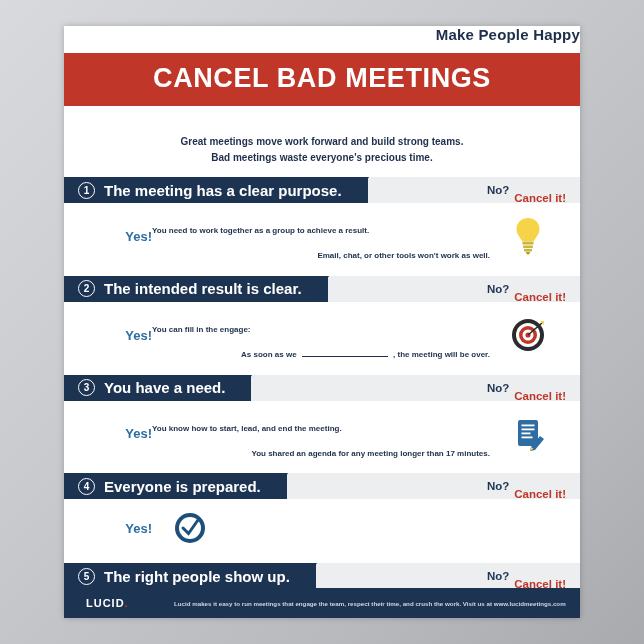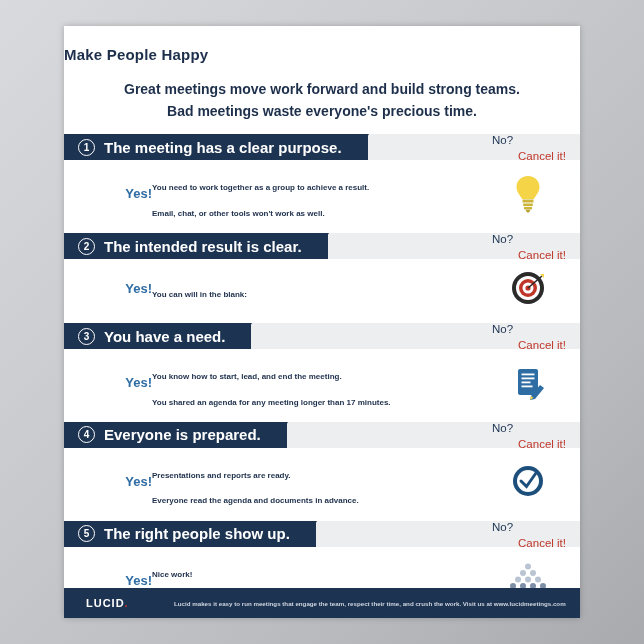--- a/index.html
+++ b/index.html
@@ -19,44 +19,43 @@
     position: absolute;
     left: 64px; top: 26px;
     width: 516px; height: 592px;
     background: #ffffff;
     box-shadow: 0 0 6px rgba(0,0,0,0.22);
     overflow: hidden;
   }
 
   
   .eyebrow {
-    text-align: left;
+    text-align: right;
     font-size: 15px;
     font-weight: bold;
     color: #1d2f4b;
-    padding-top: 20px;
     padding-bottom: 10px;
     letter-spacing: .2px;
   }
   .titlebar {
     background: #c0372a;
     color: #fff;
     text-align: center;
     padding: 10px 0 12px 0;
     font-size: 27px;
     font-weight: bold;
     letter-spacing: .6px;
   }
   .intro {
     text-align: center;
     color: #1d2f4b;
-    font-size: 14px;
+    font-size: 10px;
     font-weight: bold;
     line-height: 1.55;
-    padding: 6px 40px 12px 40px;
+    padding: 28px 40px 12px 40px;
   }
   .intro div { white-space: nowrap; }
 
   
   .block { margin-bottom: 6px; }
   .qrow {
     position: relative;
     height: 26px;
     background: #eceef0;
     display: flex;
@@ -95,23 +94,23 @@
   }
   .qtext {
     font-size: 15px;
     font-weight: bold;
     white-space: nowrap;
   }
   .cancel {
     position: absolute;
     right: 14px; top: 0;
     height: 26px;
-    display: flex; align-items: flex-start;
+    display: flex; align-items: center;
     font-size: 11.5px;
-    font-weight: normal;
+    font-weight: bold;
     white-space: nowrap;
   }
   .cancel .no { color: #1d3352; margin-right: 5px; }
   .cancel .ci { color: #c0372a; margin-top: 16px; }
 
   .arow {
     display: flex;
     align-items: center;
     padding: 8px 14px 8px 14px;
     min-height: 58px;
@@ -125,21 +124,21 @@
     text-align: right;
   }
   .atexts { flex: 1 1 auto; }
   .atexts p {
     margin: 15px 0 9px 0;
     font-size: 8px;
     font-weight: bold;
     color: #1d2f4b;
     line-height: 1.3;
   }
-  .atexts p:last-child { margin-bottom: 0; }
+  .atexts p:last-child { margin-bottom: 0; text-align: right; }
   .fillblank {
     display: inline-block;
     width: 86px;
     border-bottom: 1px solid #1d2f4b;
     height: 7px;
     margin: 0 3px;
   }
   .iconcell {
     width: 76px; flex: none;
     display: flex; align-items: center; justify-content: center;
@@ -175,20 +174,21 @@
   }
 </style>
 </head>
 <body>
 
 <div id="stage">
   <div id="poster">
 
     <div class="eyebrow">Make People Happy</div>
 
+    <div class="titlebar">CANCEL BAD MEETINGS</div>
 
     <div class="intro">
       <div>Great meetings move work forward and build strong teams.</div>
       <div>Bad meetings waste everyone's precious time.</div>
     </div>
 
     <div class="block">
       <div class="qrow">
         <div class="qbanner">
           <div class="num">1</div>
@@ -224,21 +224,26 @@
           <div class="qtext">The intended result is clear.</div>
         </div>
         <div class="cancel">
           <span class="no">No?</span>
           <span class="ci">Cancel it!</span>
         </div>
       </div>
       <div class="arow">
         <div class="yes">Yes!</div>
         <div class="atexts">
-          <p>You can will in the blank:</p>
+          <p>You can fill in the engage:</p>
+          <p>
+            <span>As soon as we</span>
+            <span class="fillblank"></span>
+            <span>, the meeting will be over.</span>
+          </p>
         </div>
         <div class="iconcell">
           <svg width="34" height="34" viewBox="0 0 34 34">
             <circle cx="17" cy="17" r="16" fill="#2b2b2b"></circle>
             <circle cx="17" cy="17" r="12" fill="#ffffff"></circle>
             <circle cx="17" cy="17" r="9" fill="#c0372a"></circle>
             <circle cx="17" cy="17" r="5.5" fill="#ffffff"></circle>
             <circle cx="17" cy="17" r="2.6" fill="#c0372a"></circle>
             <path d="M17 17 L31 5" stroke="#2b2b2b" stroke-width="1.6"></path>
             <path d="M29 3 L33 3 L33 7 Z" fill="#f5d547"></path>
@@ -284,24 +289,20 @@
           <div class="num">4</div>
           <div class="qtext">Everyone is prepared.</div>
         </div>
         <div class="cancel">
           <span class="no">No?</span>
           <span class="ci">Cancel it!</span>
         </div>
       </div>
       <div class="arow">
         <div class="yes">Yes!</div>
-        <div class="atexts">
-          <p>Presentations and reports are ready.</p>
-          <p>Everyone read the agenda and documents in advance.</p>
-        </div>
         <div class="iconcell">
           <svg width="32" height="32" viewBox="0 0 32 32">
             <circle cx="16" cy="16" r="15" fill="#1d4f7c"></circle>
             <circle cx="16" cy="16" r="11" fill="#ffffff"></circle>
             <path d="M9 16 L14.5 21.5 L24 8" stroke="#1d4f7c" stroke-width="3" fill="none" stroke-linecap="round"></path>
           </svg>
         </div>
       </div>
     </div>
 

